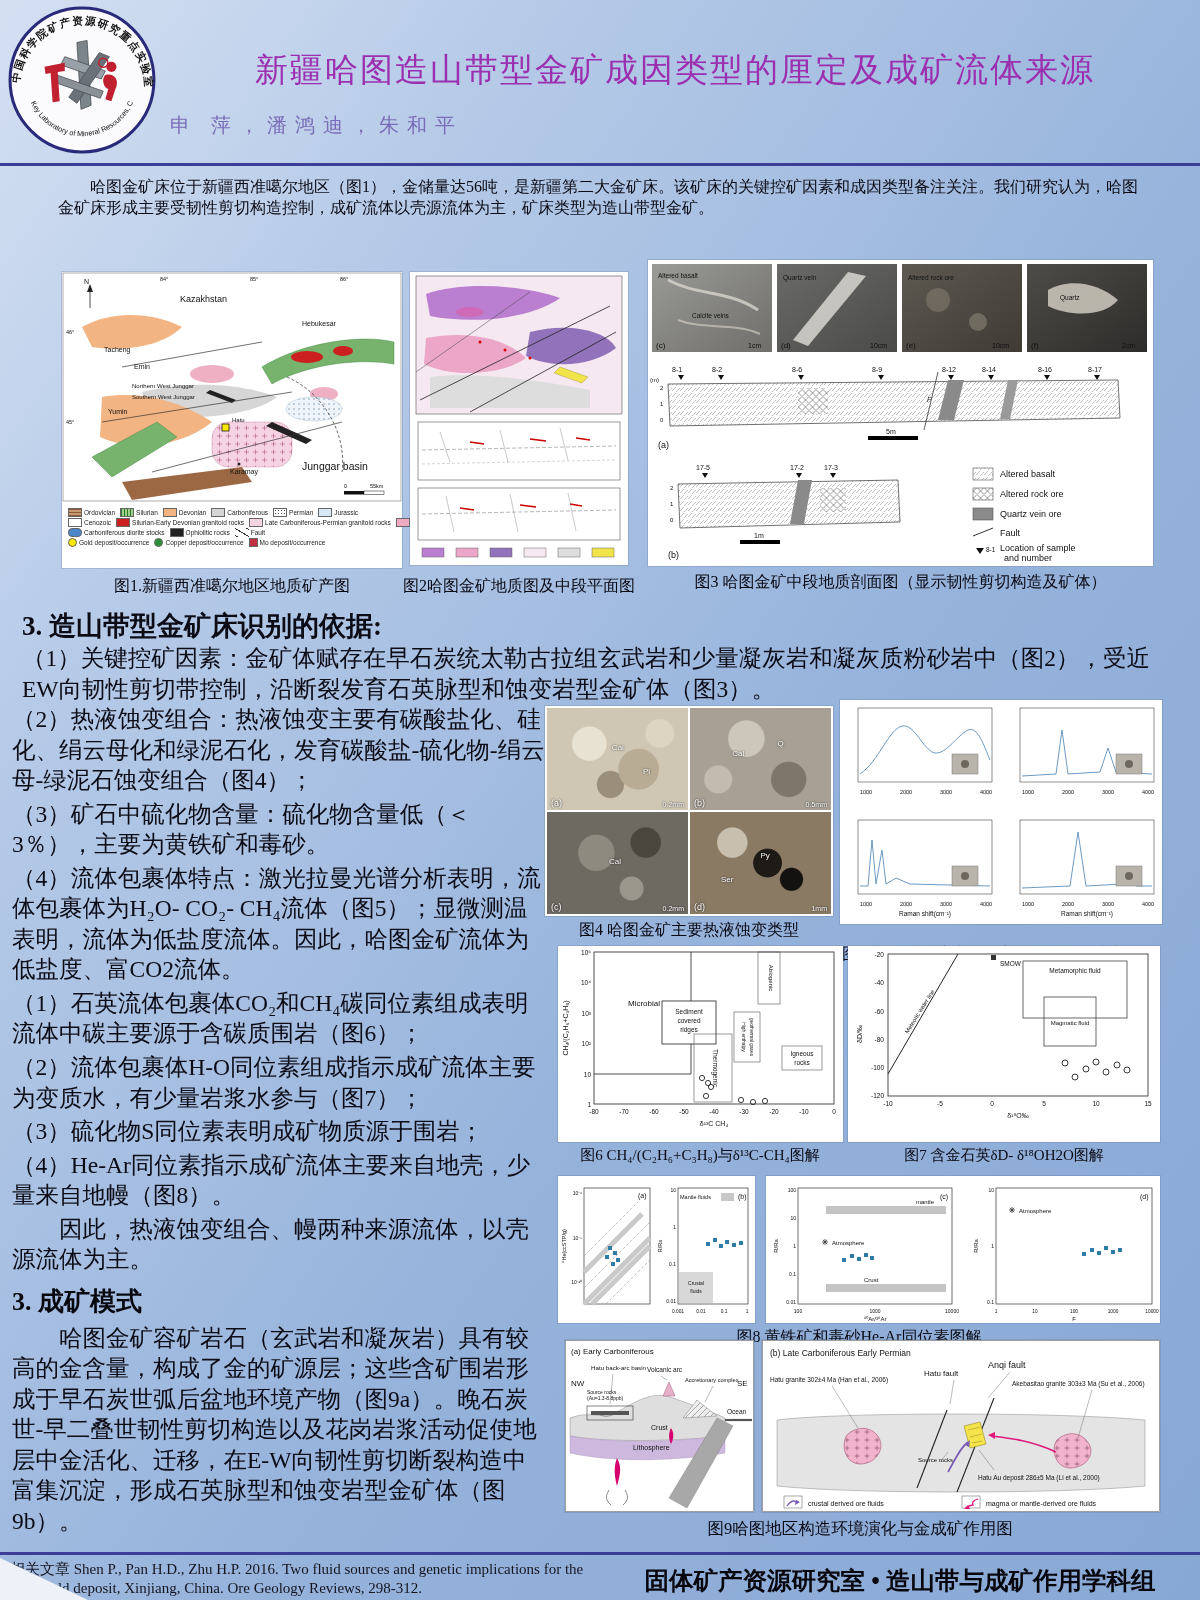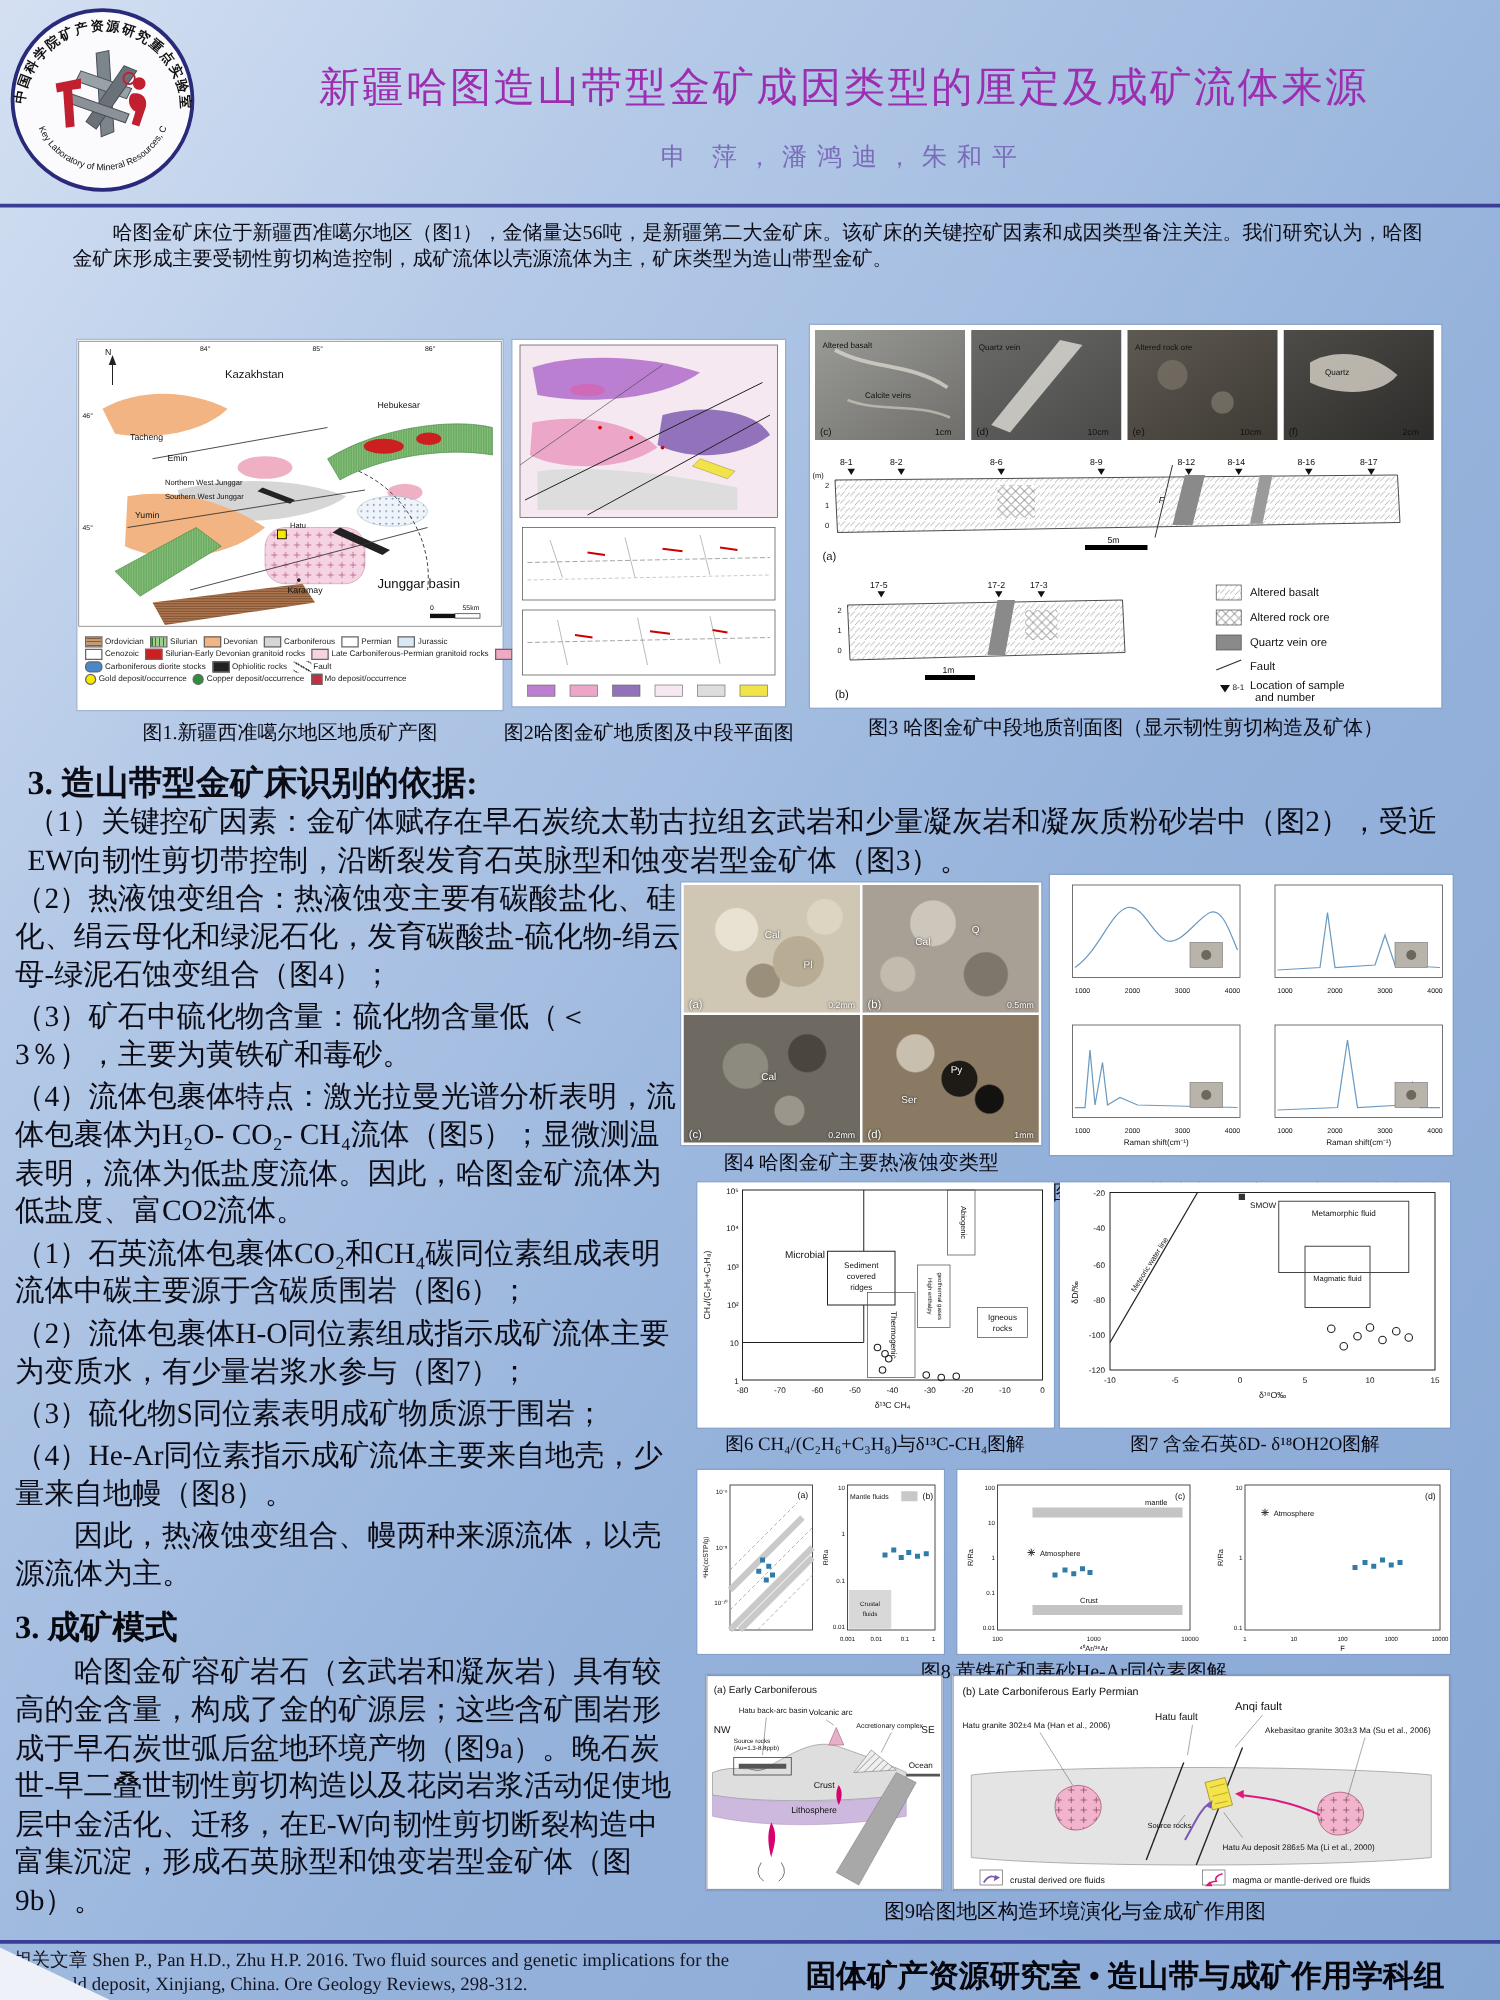--- a/index.html
+++ b/index.html
@@ -3,21 +3,21 @@
 <meta charset="utf-8">
 <style>
   html,body{margin:0;padding:0}
   .poster{position:relative;width:1200px;height:1600px;overflow:hidden;
     background:linear-gradient(125deg,#d4e0f2 0%,#b4c9e7 25%,#95b2db 60%,#88a8d4 100%);
     font-family:"Liberation Serif",serif;color:#0c0c16}
   .abs{position:absolute}
   .panel{position:absolute;background:#fff;box-shadow:0 0 0 1px rgba(90,110,150,.25)}
   .cap{position:absolute;font-size:16px;color:#0a0a14;text-align:center;font-family:"Liberation Serif",serif}
   .title{position:absolute;text-align:center;font-weight:normal;color:#9c2fb0;font-size:33px;letter-spacing:2px}
-  .authors{position:absolute;text-align:center;color:#7a6cb8;font-size:20px;letter-spacing:8px}
+  .authors{position:absolute;color:#7a6cb8;font-size:20px;letter-spacing:8px}
   .rule{position:absolute;left:0;width:1200px;background:#3a3e96}
   .col p{margin:0 0 3px 0}
   .col h2{font-size:26px;margin:10px 0 4px 0;color:#08080f}
   .ind{text-indent:2em}
   .lgrow{display:flex;align-items:center;gap:5px;margin:1px 0 0 4px}
   .lg{display:flex;align-items:center;gap:2px}
   .lg i{display:inline-block;width:12px;height:7px;border:1px solid #666;flex:none}
   .lg em{font-style:normal;font:6.5px "Liberation Sans",sans-serif;color:#222;white-space:nowrap}
   .ph-label{position:absolute;color:#fff;font-family:"Liberation Sans",sans-serif;text-shadow:0 0 2px #000}
   svg text{font-family:"Liberation Sans",sans-serif;fill:#111}

